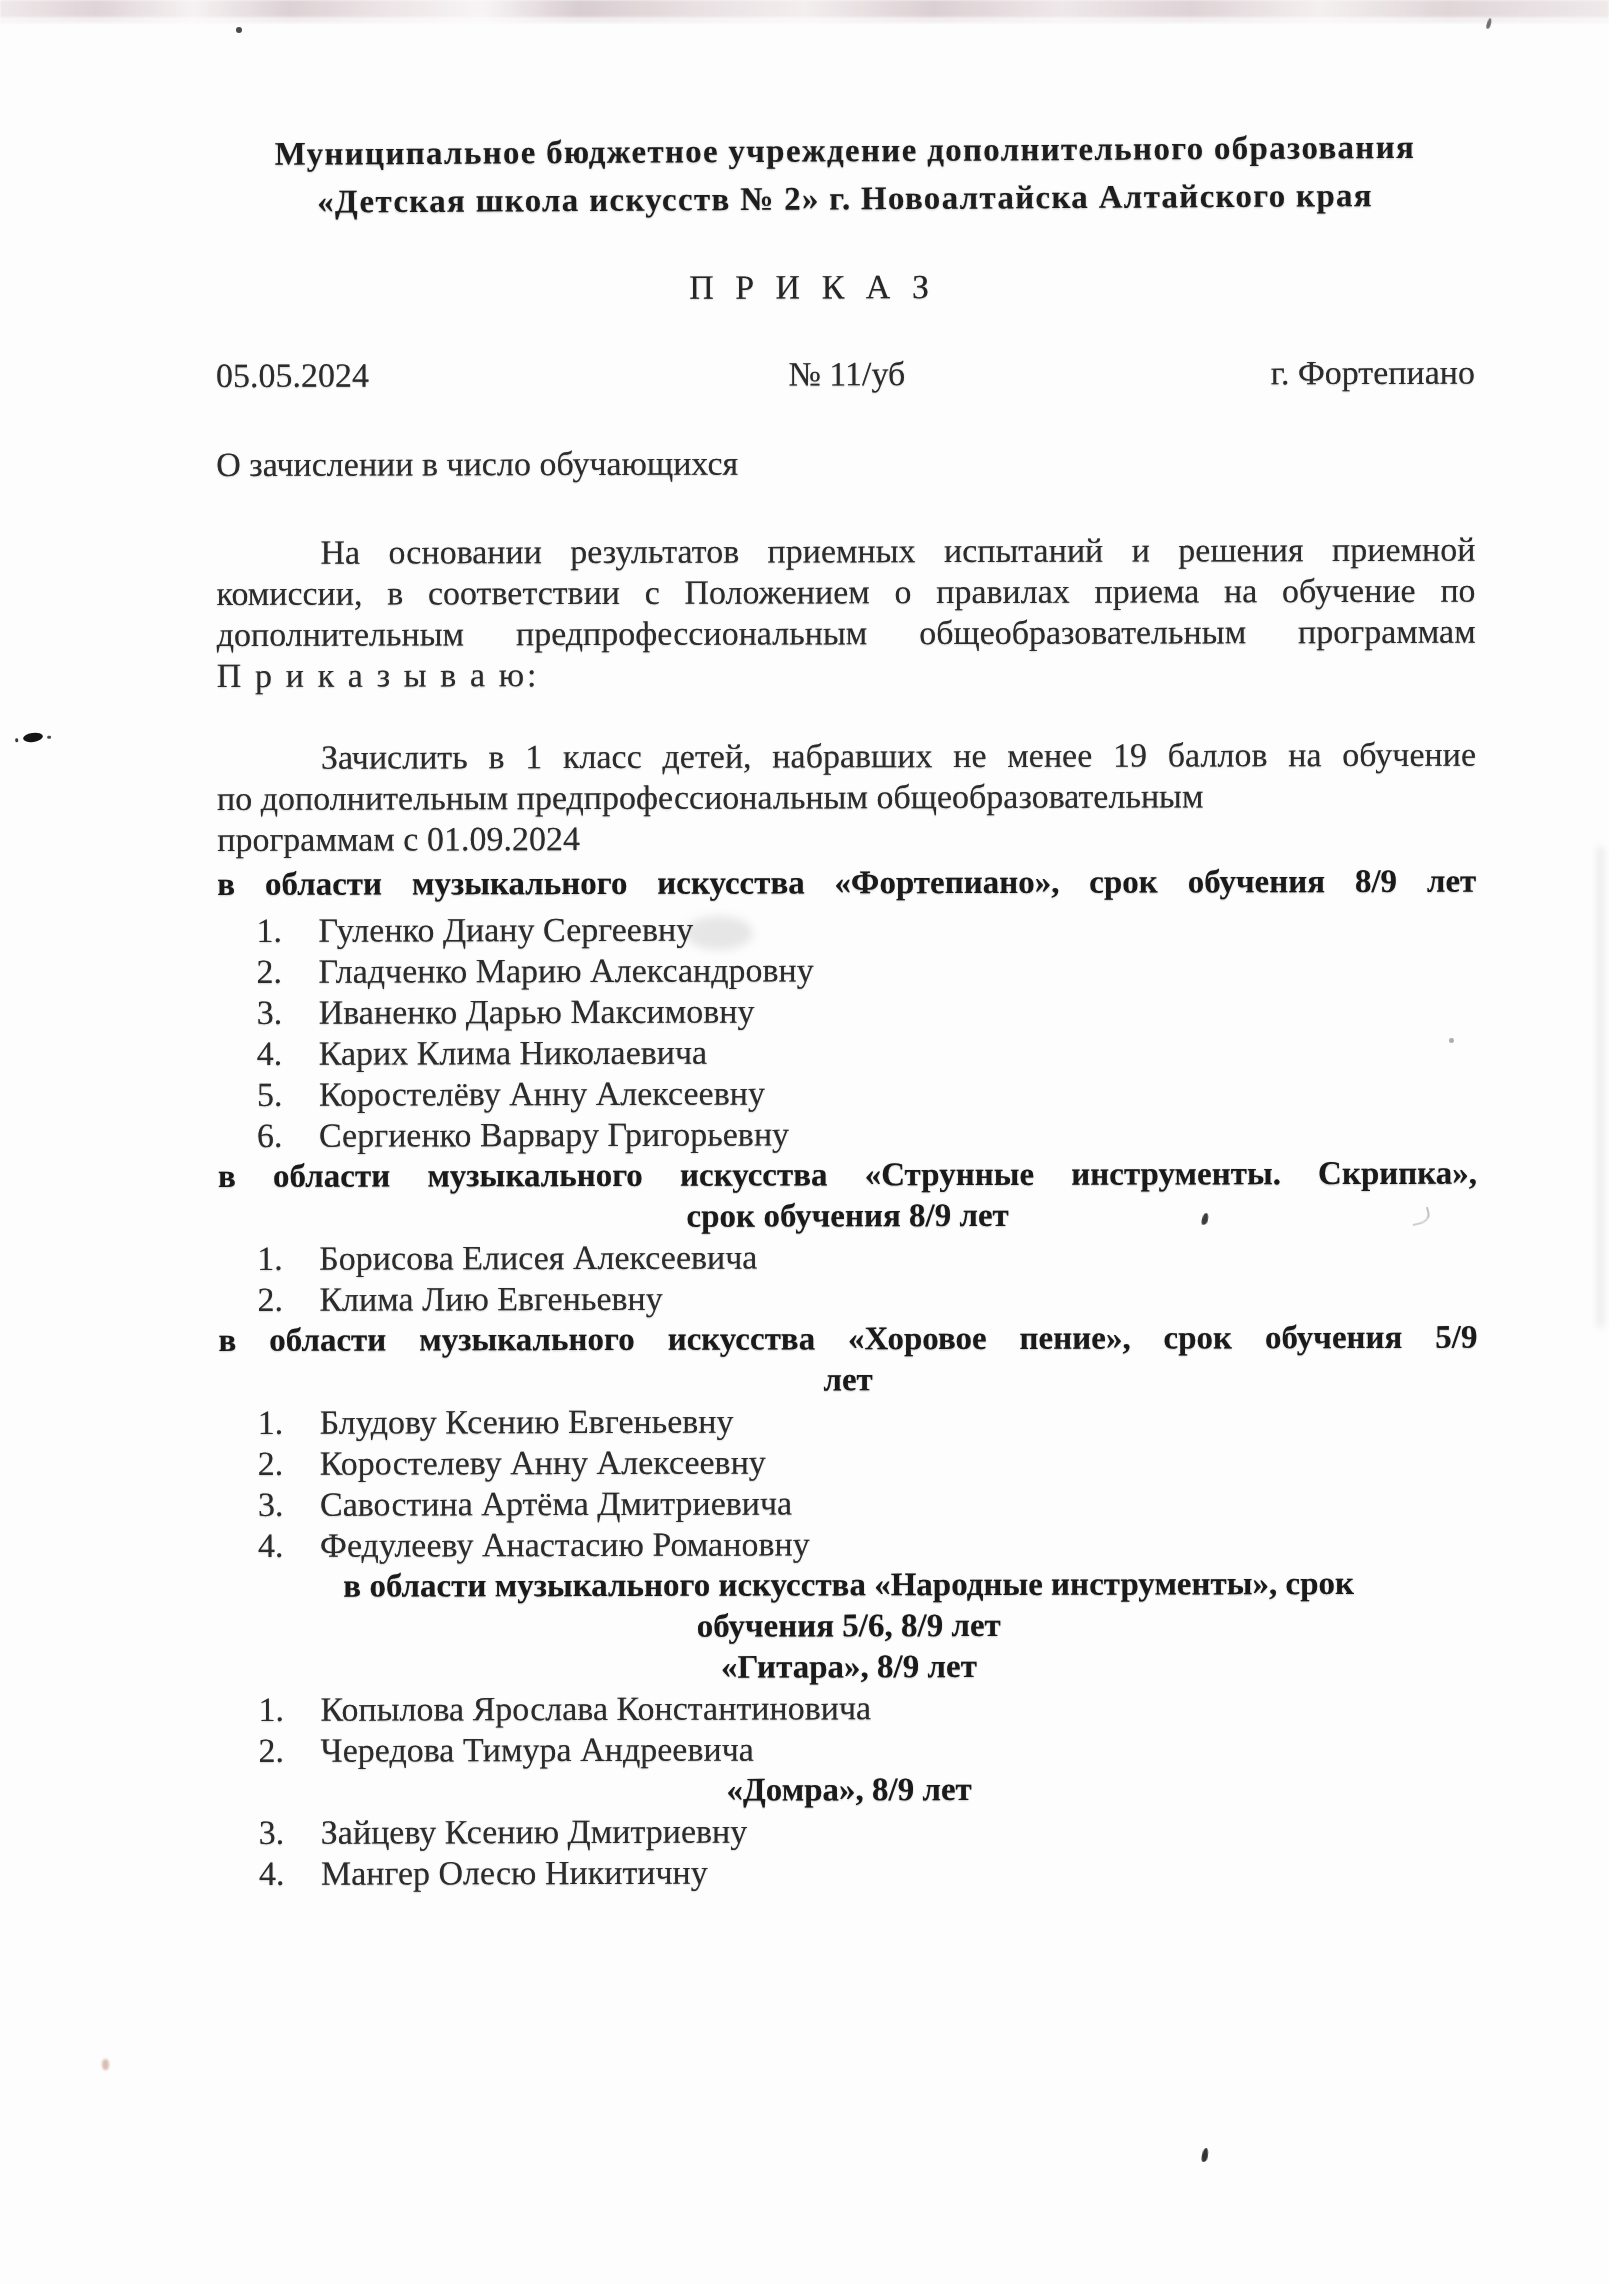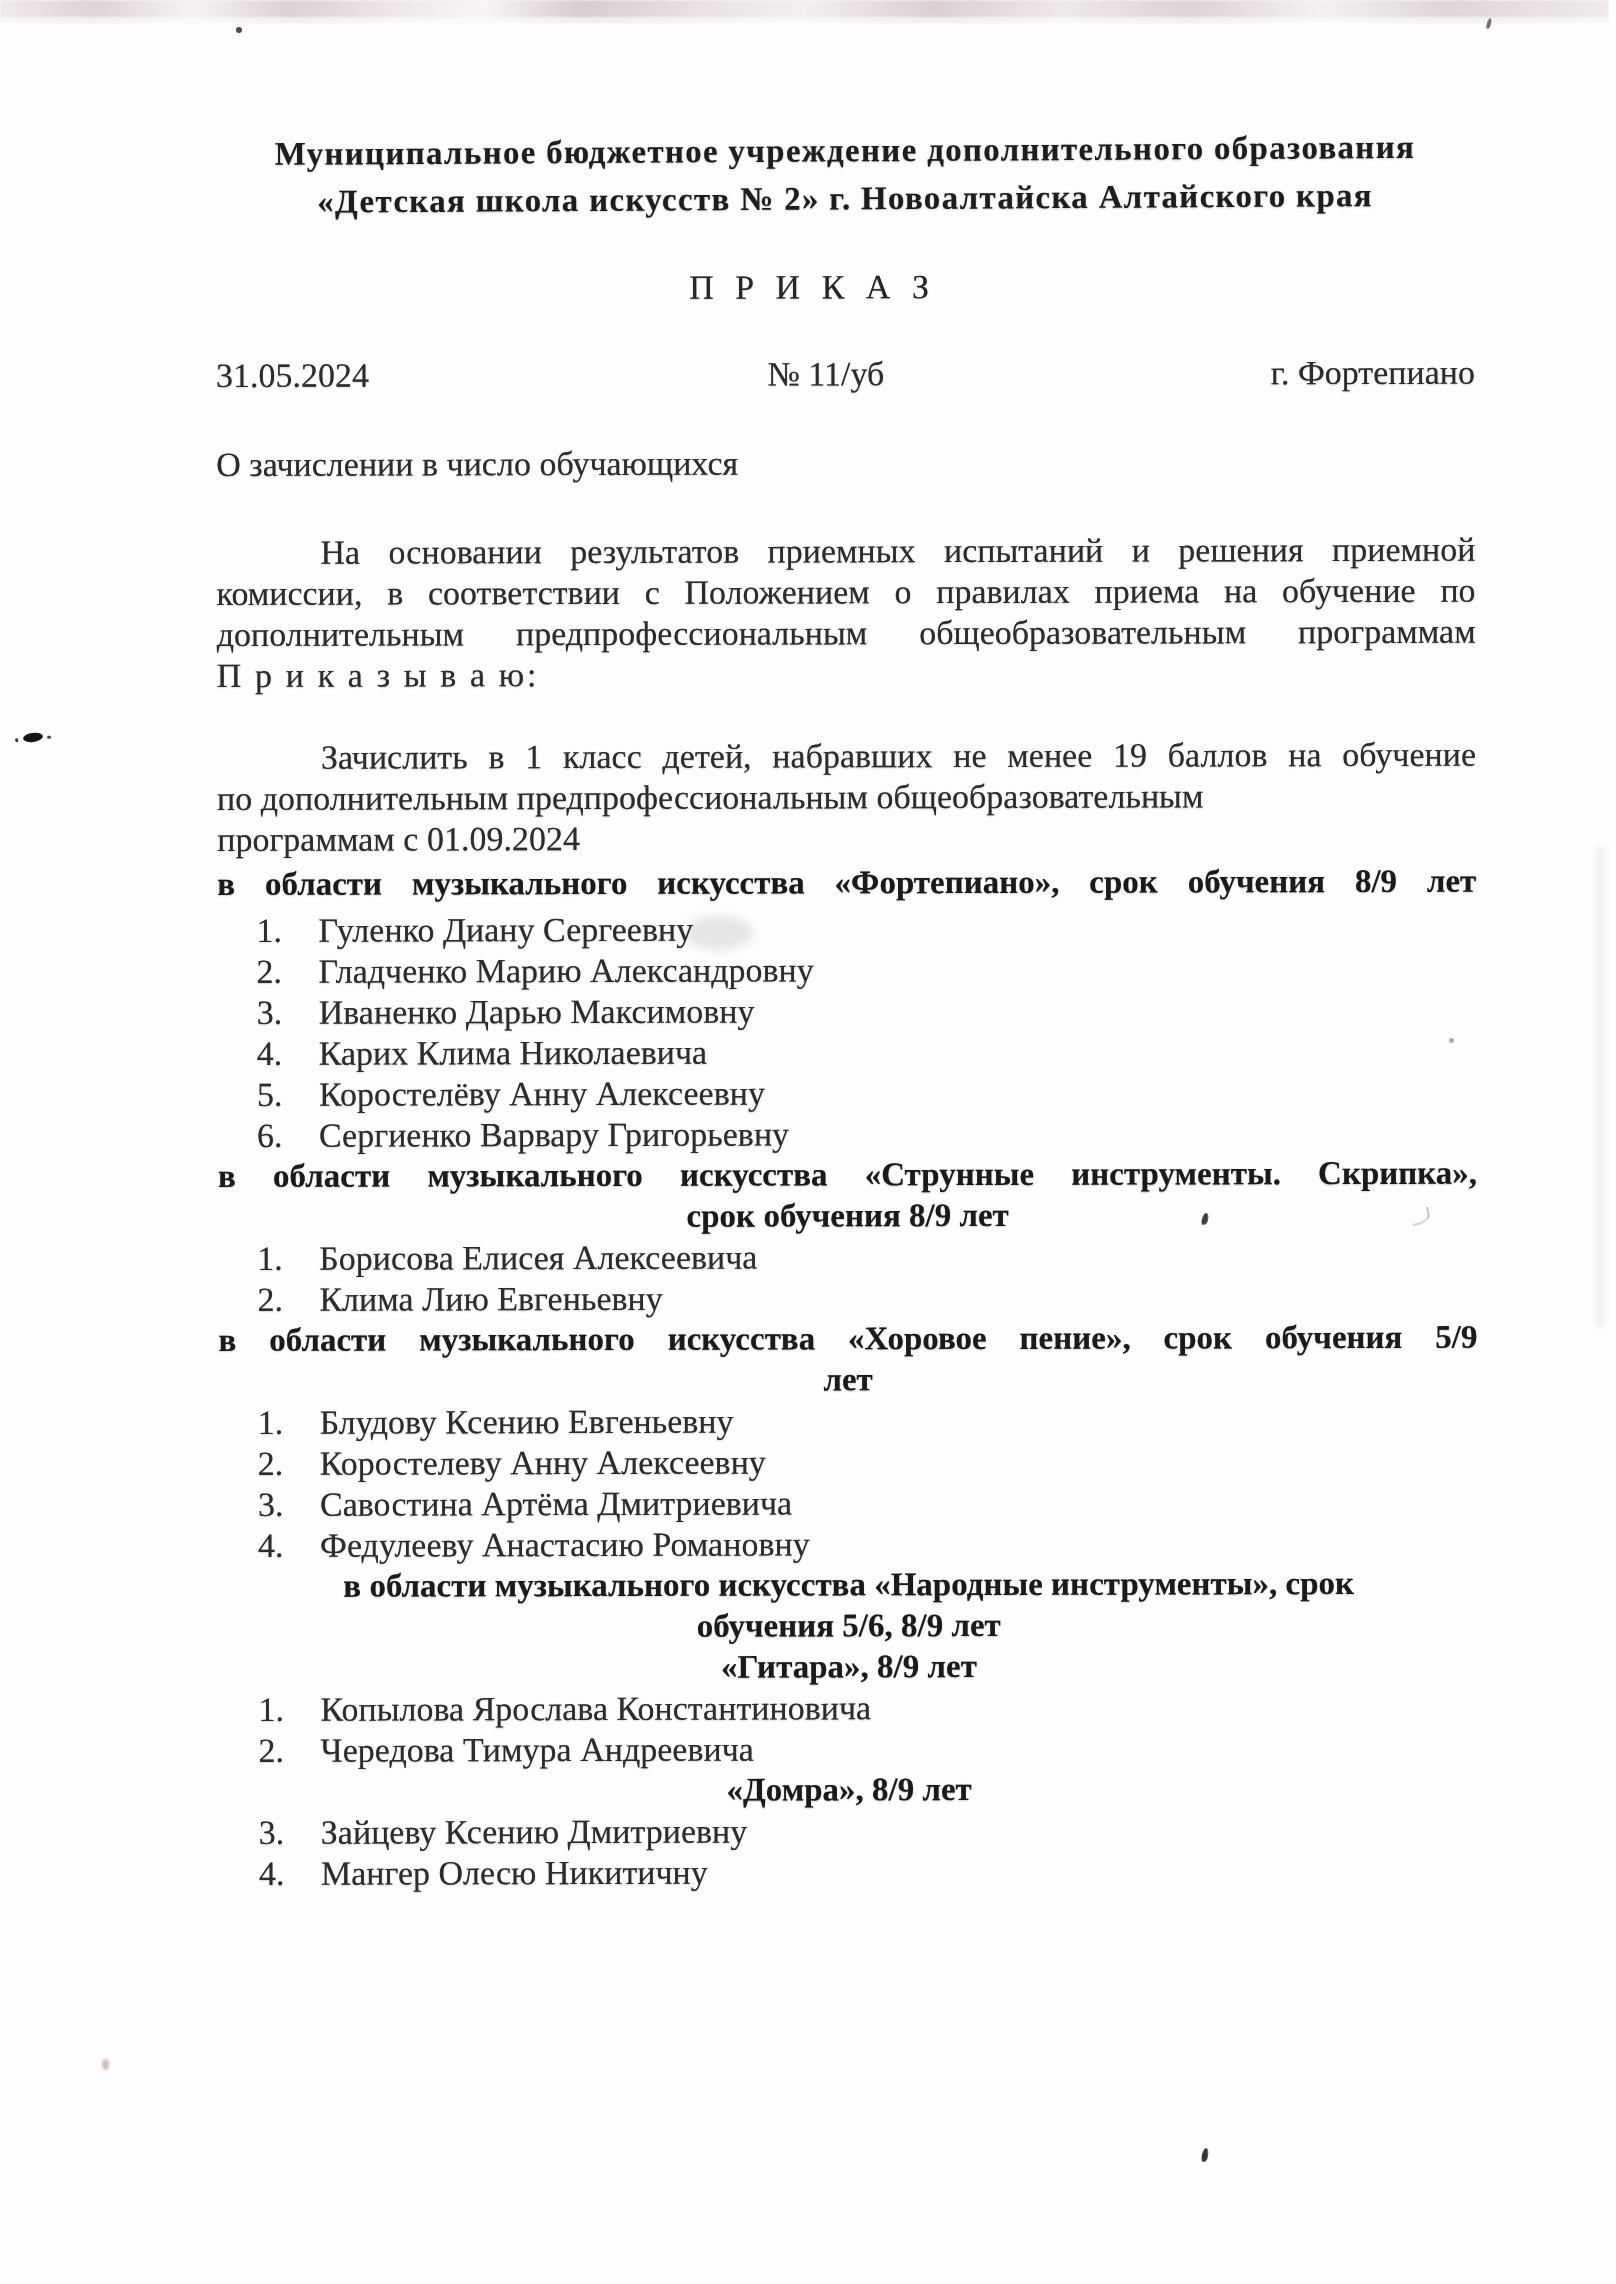--- a/index.html
+++ b/index.html
@@ -77,21 +77,21 @@
     text-shadow: 0 0 1.3px rgba(0,0,0,.32), 0 1.3px 2px rgba(0,0,0,.12);
     transform: rotate(-0.2deg);
   }
   .title {
     margin-top: 44px; text-align: center;
     font-size: 34px; letter-spacing: 6.5px;
     position: relative; left: -33px;
     color: #262626;
   }
   .meta-row { margin-top: 46px; display: flex; justify-content: space-between; }
-  .meta-number { position: relative; left: 6px; }
+  .meta-number { position: relative; left: 27px; }
   .subject { margin-top: 48px; }
   .para-preamble { margin-top: 47px; }
   .para-directive { margin-top: 41px; }
   .jline { text-align: justify; text-align-last: justify; }
   .indent { text-indent: 104px; }
   .order-verb { letter-spacing: 2.6px; }
 
   .h { font-weight: bold; font-size: 33px; color: #1a1a1a;
        text-shadow: 0 0 1px rgba(0,0,0,.4), 0 1.3px 1.3px rgba(60,60,60,.15); }
   .stretch { text-align: justify; text-align-last: justify; }
@@ -122,21 +122,21 @@
   <div class="content">
 
     <div class="doc-header">
       <div>Муниципальное бюджетное учреждение дополнительного образования</div>
       <div>«Детская школа искусств № 2» г. Новоалтайска Алтайского края</div>
     </div>
 
     <div class="title">П Р И К А З</div>
 
     <div class="meta-row">
-      <span>31.05.2024</span>
+      <span>05.05.2024</span>
       <span class="meta-number">№ 11/уб</span>
       <span>г. Фортепиано</span>
     </div>
 
     <div class="subject">О зачислении в число обучающихся</div>
 
     <div class="para-preamble">
       <div class="jline indent">На основании результатов приемных испытаний и решения приемной</div>
       <div class="jline">комиссии, в соответствии с Положением о правилах приема на обучение по</div>
       <div class="jline">дополнительным предпрофессиональным общеобразовательным программам</div>

